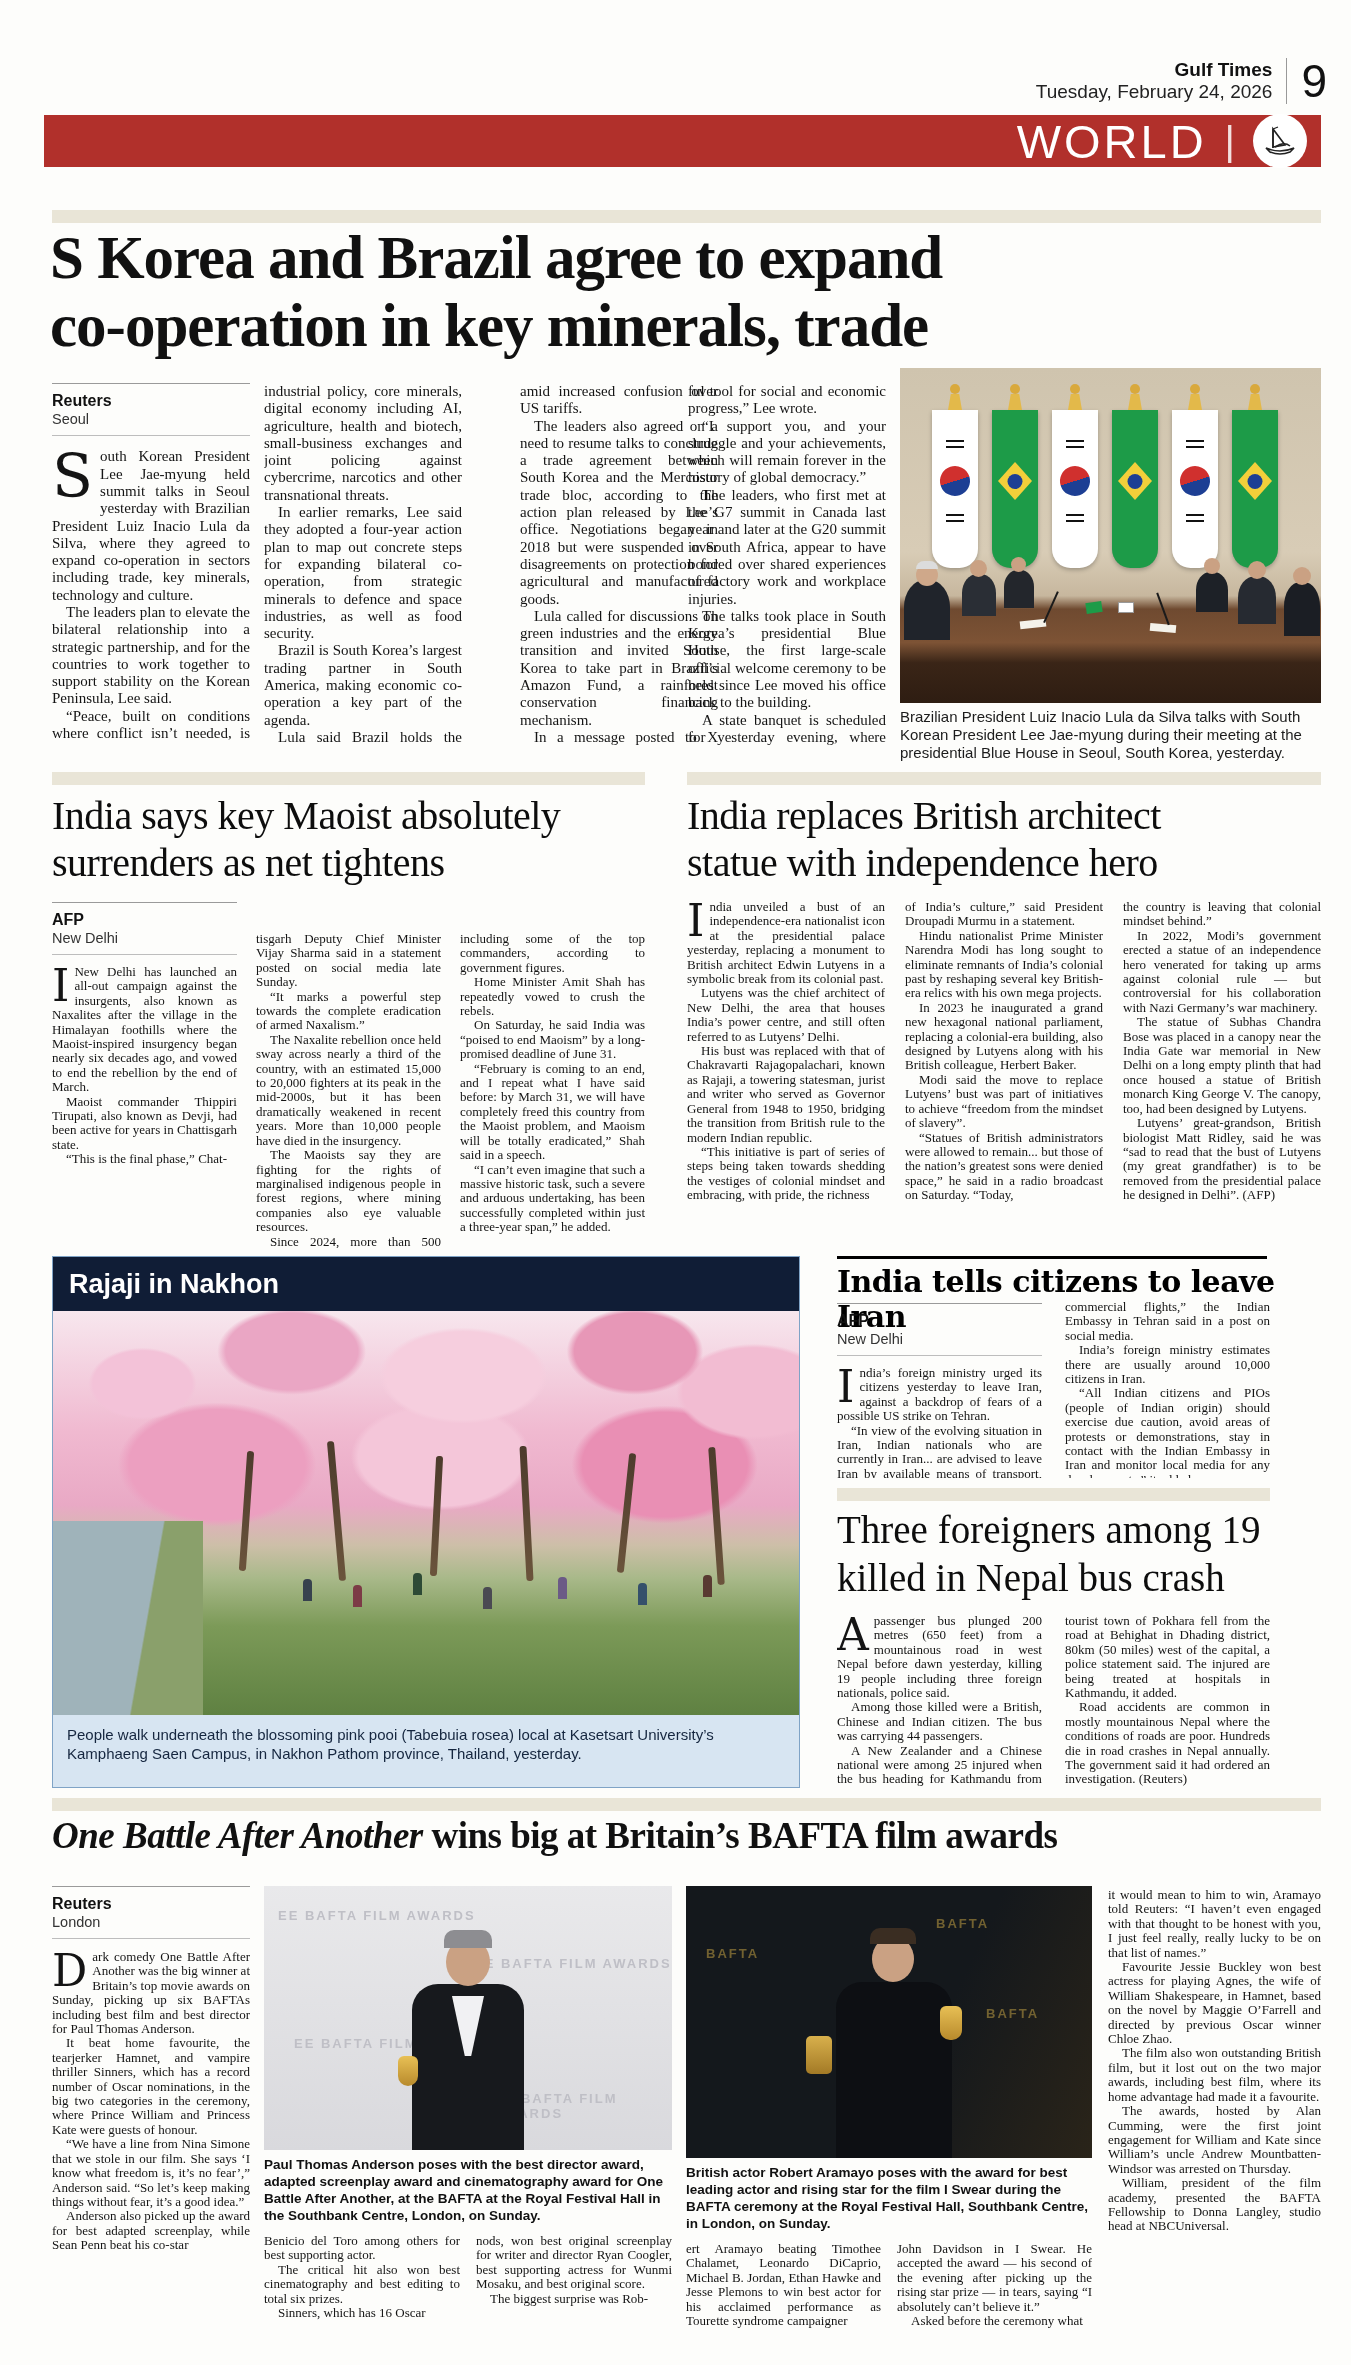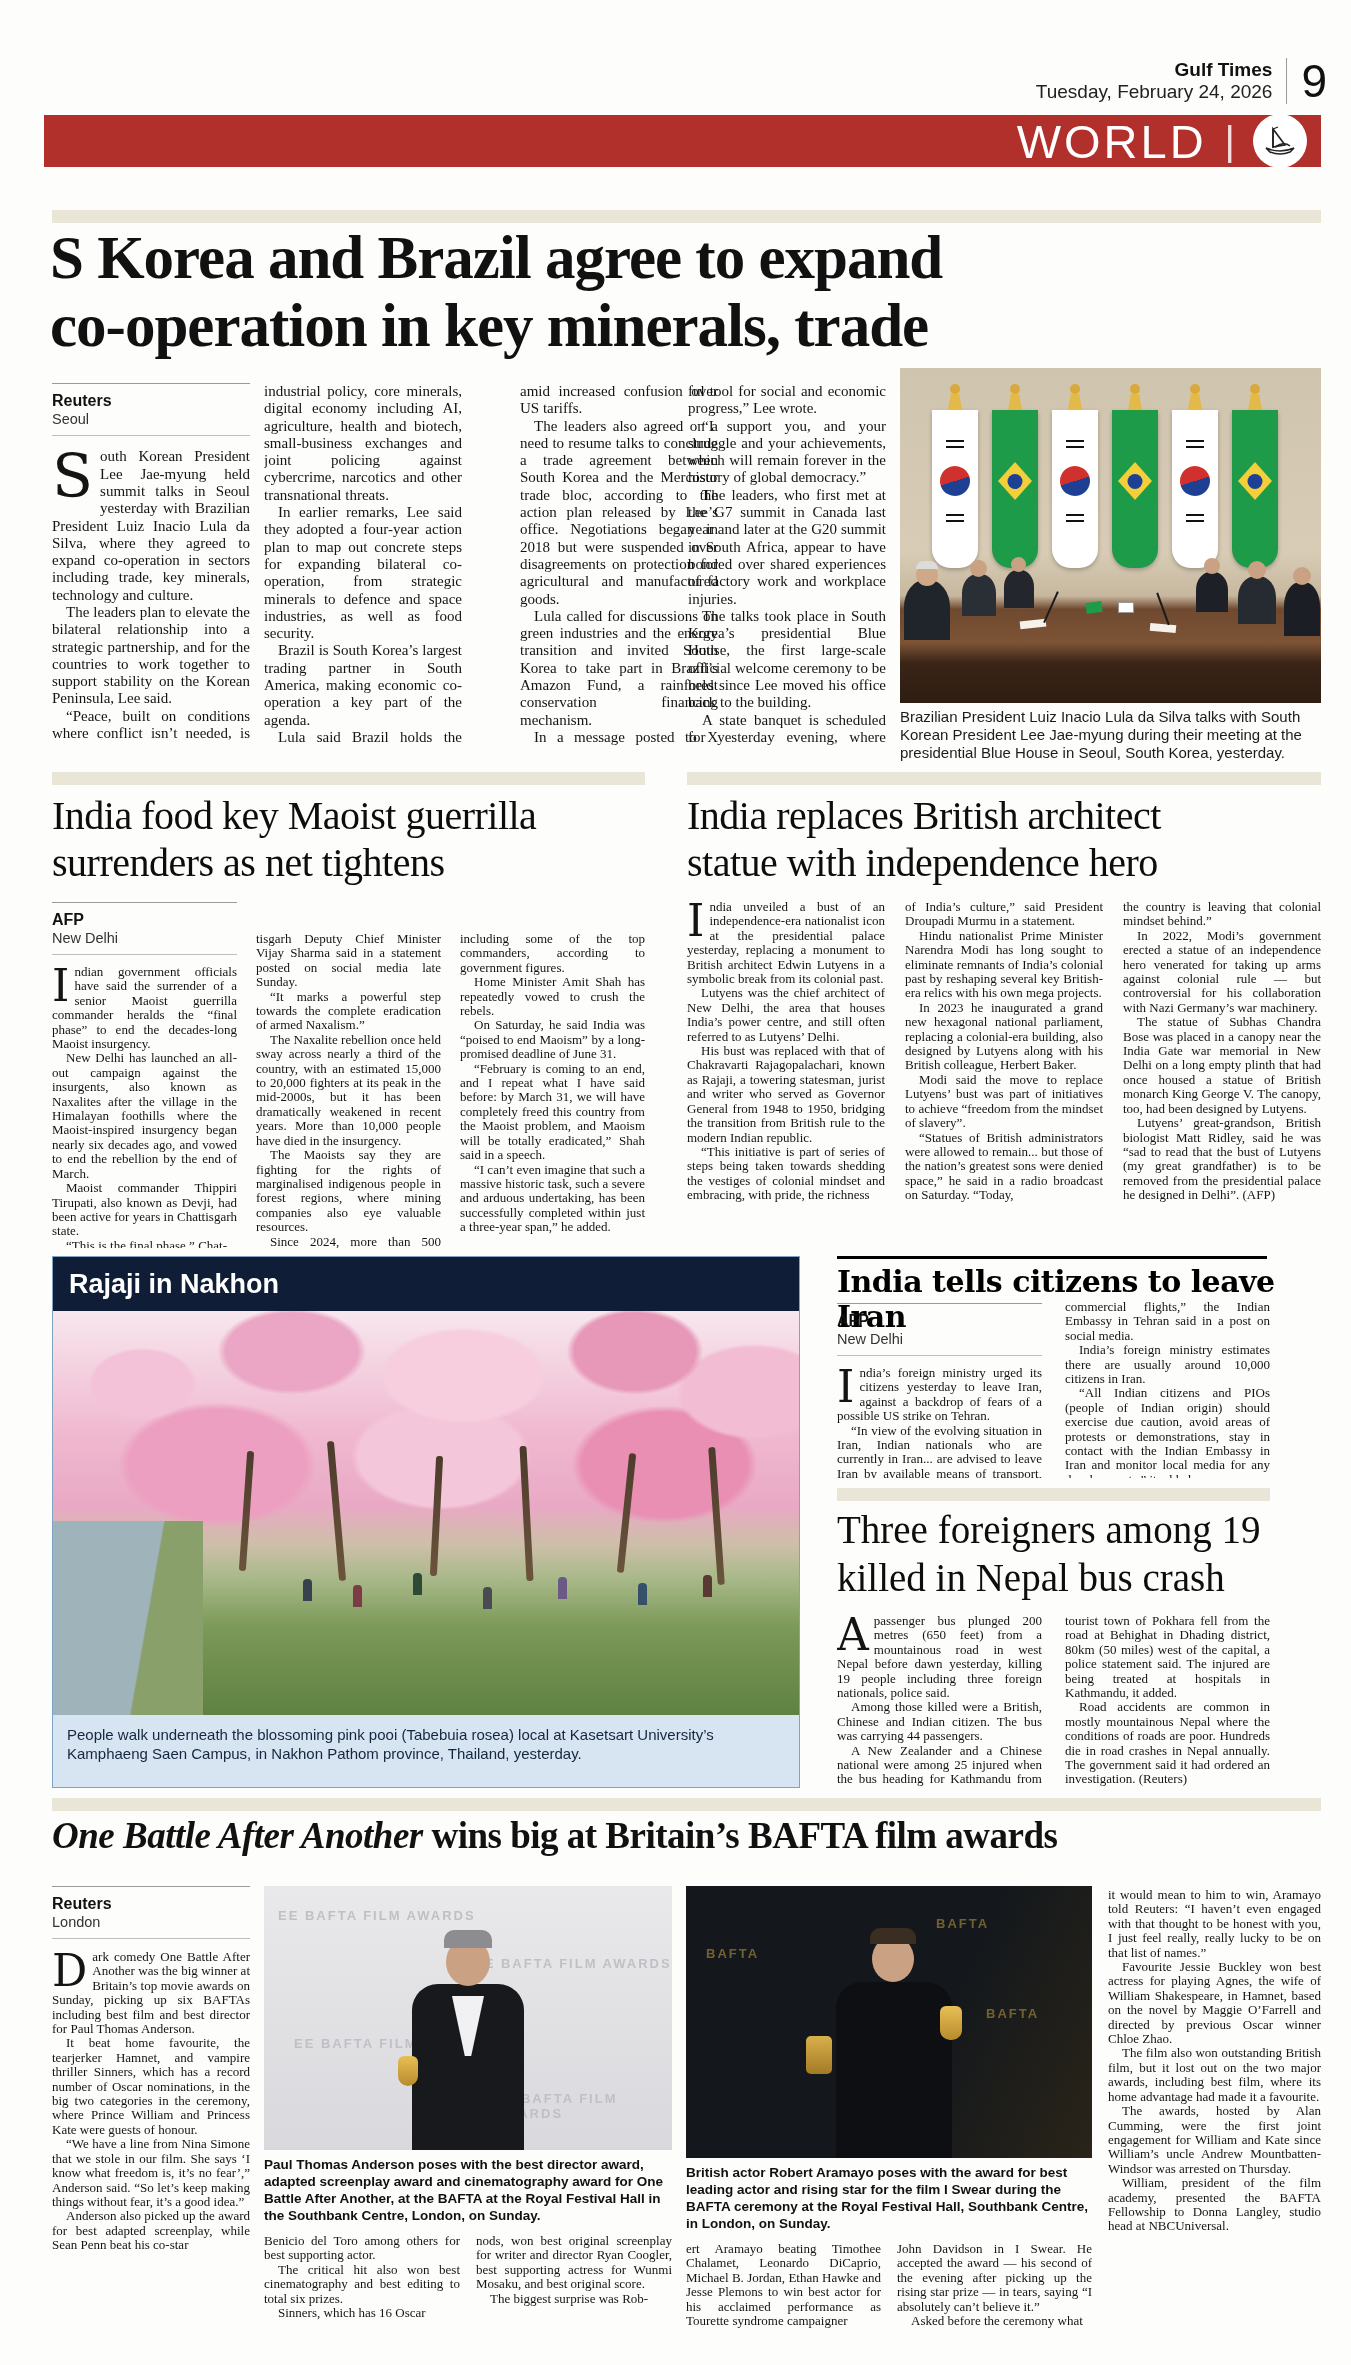--- a/index.html
+++ b/index.html
@@ -227,35 +227,34 @@
     <div class="mic" style="left:262px;top:224px;transform:rotate(-20deg);"></div>
     <div style="position:absolute;left:186px;top:234px;width:16px;height:11px;background:#1d9b48;transform:rotate(-8deg);"></div>
     <div style="position:absolute;left:218px;top:234px;width:16px;height:11px;background:#fff;border:1px solid #999;box-sizing:border-box;"></div>
   </div>
   <div class="abs caption" style="left:900px;top:708px;width:421px;">Brazilian President Luiz Inacio Lula da Silva talks with South Korean President Lee Jae-myung during their meeting at the presidential Blue House in Seoul, South Korea, yesterday.</div>
 
   <div class="abs kicker" style="left:52px;top:772px;width:593px;"></div>
   <div class="abs kicker" style="left:687px;top:772px;width:634px;"></div>
 
   <div class="abs h2" style="left:52px;top:792px;width:600px;">
-    <div>India food key Maoist guerrilla</div>
+    <div>India says key Maoist absolutely</div>
     <div>surrenders as net tightens</div>
   </div>
   <div class="abs" style="left:52px;top:902px;width:185px;">
     <div class="byline">
       <div class="brule"></div>
       <div class="bag">AFP</div>
       <div class="bloc">New Delhi</div>
       <div class="brule2"></div>
     </div>
   </div>
   <div class="abs bodycol" style="left:52px;top:965px;width:185px;height:283px;">
     <span class="dropcap">I</span>
     <div>
-        <p>ndian government officials have said the surrender of a senior Maoist guerrilla commander heralds the “final phase” to end the decades-long Maoist insurgency.</p>
         <p>New Delhi has launched an all-out campaign against the insurgents, also known as Naxalites after the village in the Himalayan foothills where the Maoist-inspired insurgency began nearly six decades ago, and vowed to end the rebellion by the end of March.</p>
         <p>Maoist commander Thippiri Tirupati, also known as Devji, had been active for years in Chattisgarh state.</p>
         <p>“This is the final phase,” Chat-</p>
       </div>
   </div>
   <div class="abs bodycol" style="left:256px;top:932px;width:185px;height:316px;">
       <div>
         <p>tisgarh Deputy Chief Minister Vijay Sharma said in a statement posted on social media late Sunday.</p>
         <p>“It marks a powerful step towards the complete eradication of armed Naxalism.”</p>
         <p>The Naxalite rebellion once held sway across nearly a third of the country, with an estimated 15,000 to 20,000 fighters at its peak in the mid-2000s, but it has been dramatically weakened in recent years. More than 10,000 people have died in the insurgency.</p>

